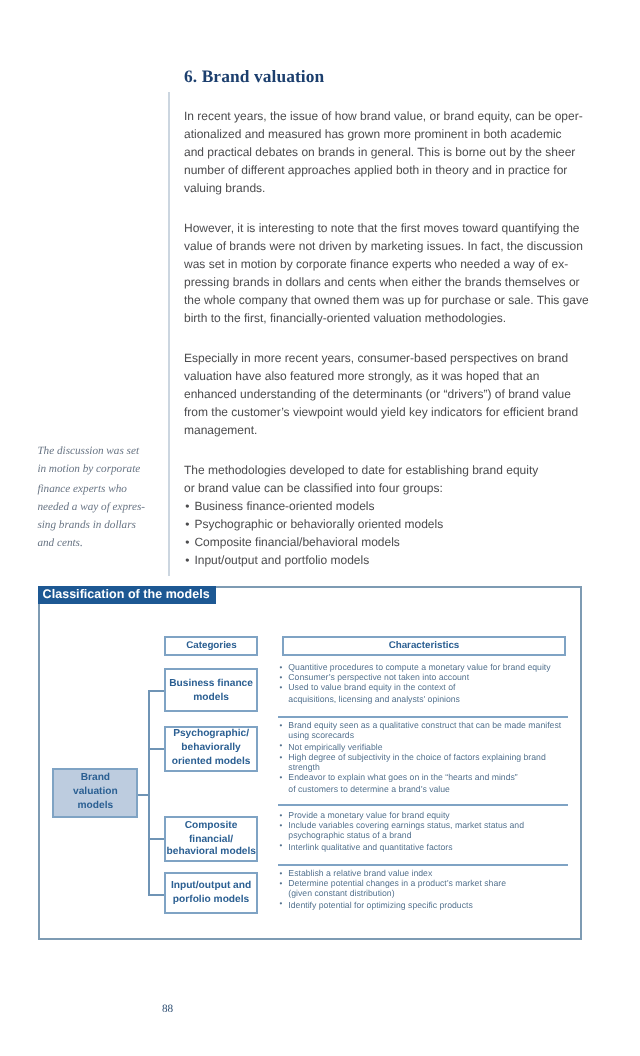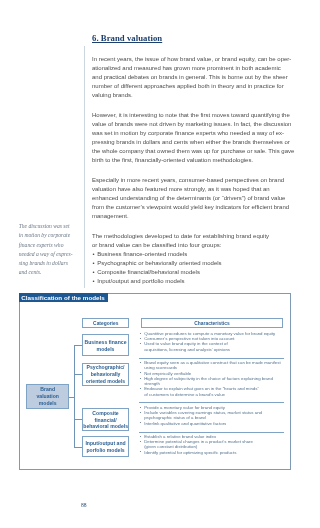--- a/index.html
+++ b/index.html
@@ -2,21 +2,21 @@
 <html lang="en"><head>
 <meta charset="utf-8">
 <style>
   html,body{margin:0;padding:0;}
   *{-webkit-font-smoothing:antialiased;}
   body{width:320px;height:528px;background:#ffffff;font-family:"Liberation Sans",sans-serif;overflow:hidden;-webkit-font-smoothing:antialiased;}
   .page{position:relative;width:320px;height:528px;}
 
   .rule{position:absolute;left:83.5px;top:46px;width:1px;height:242px;background:#ccd6e0;}
 
-  .title{position:absolute;left:92px;top:33px;font-family:"Liberation Serif",serif;font-weight:bold;font-size:8.7px;letter-spacing:.05px;color:#1c3f6e;line-height:10px;text-decoration:underline;}
+  .title{position:absolute;left:92px;top:33px;font-family:"Liberation Serif",serif;font-weight:bold;font-size:8.7px;letter-spacing:.05px;color:#1c3f6e;line-height:10px;}
 
   .body{position:absolute;left:92px;top:55px;width:210px;font-size:6.0px;color:#4c4c4e;}
   .ln{display:block;height:9.05px;line-height:9.05px;white-space:nowrap;}
   .gap{display:block;height:10.7px;}
   .bl{display:block;height:9.05px;line-height:9.05px;white-space:nowrap;padding-left:5.2px;position:relative;}
   .bl:before{content:"\2022";position:absolute;left:0.6px;top:0;}
 
   .note{position:absolute;left:18.7px;top:222px;width:62px;font-family:"Liberation Serif",serif;font-style:italic;font-size:5.6px;color:#6a7685;}
   .note .nl{display:block;height:9.3px;line-height:9.3px;white-space:nowrap;}
 

